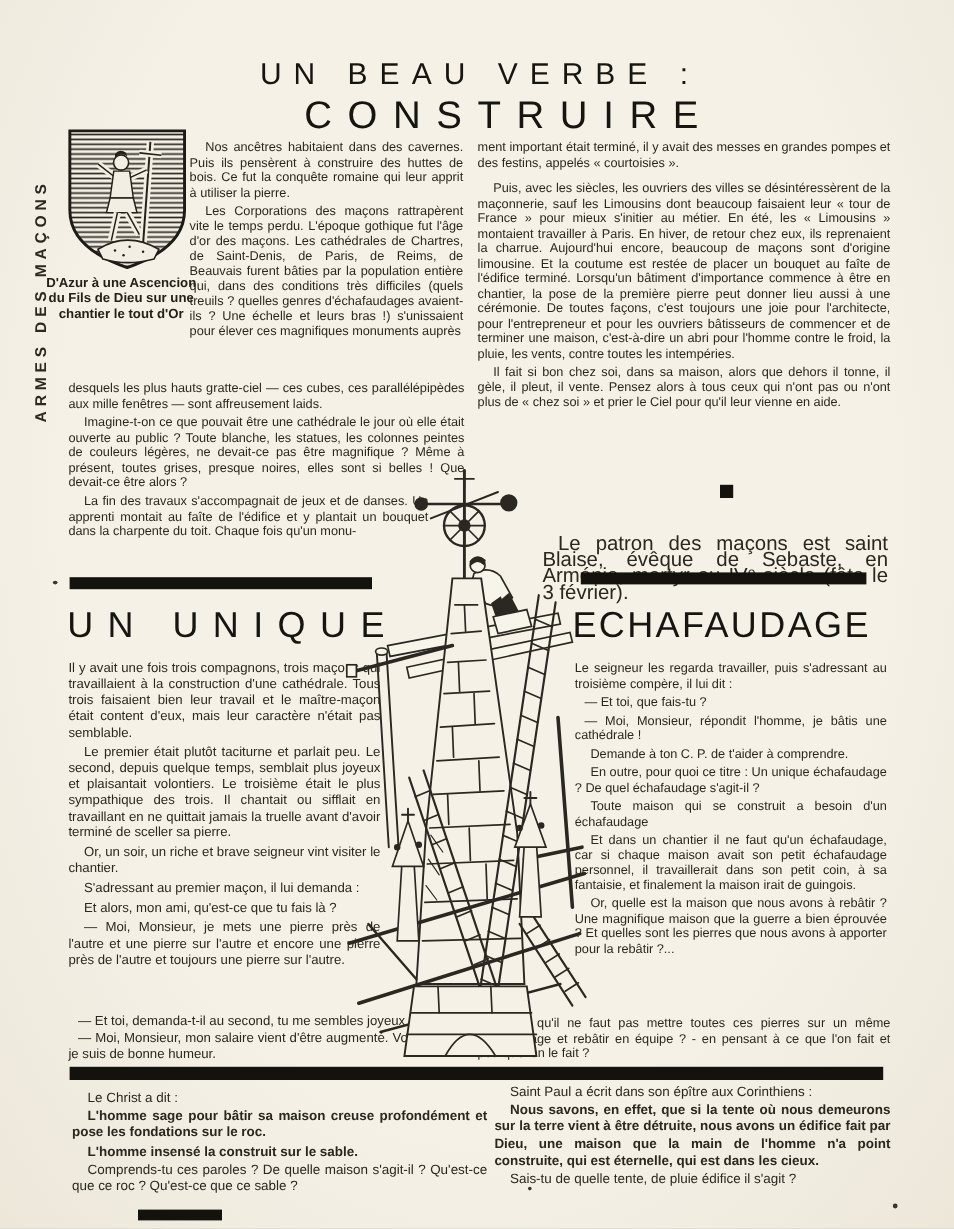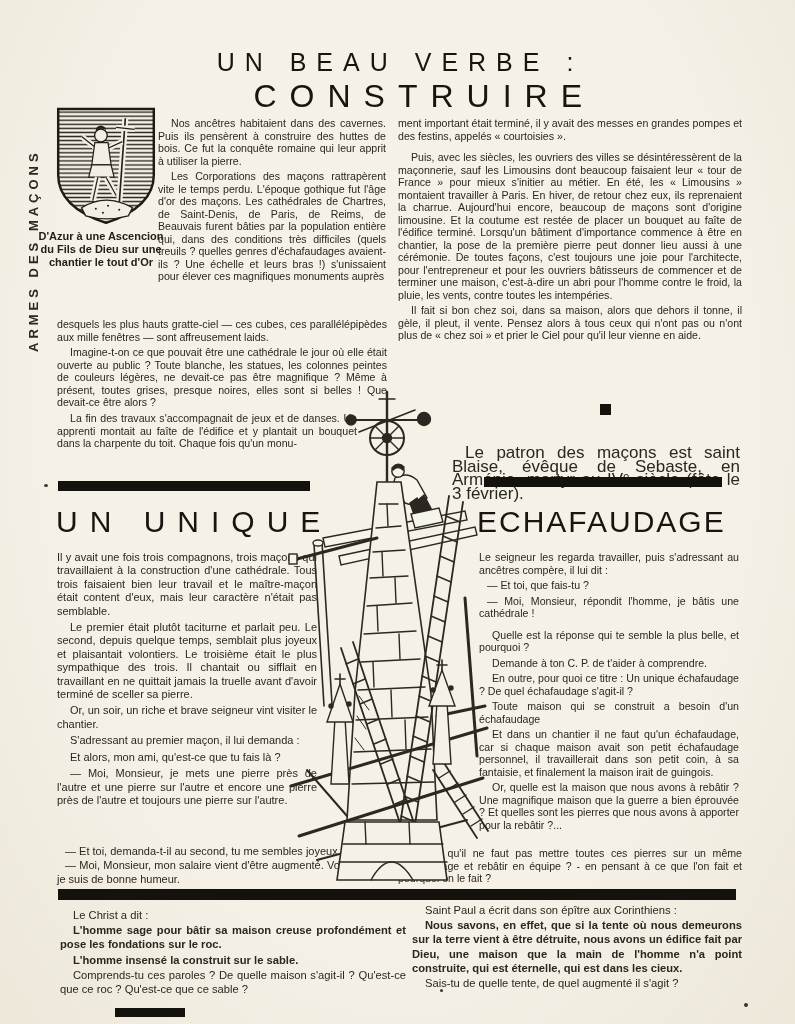--- a/index.html
+++ b/index.html
@@ -121,24 +121,23 @@
     <p>S'adressant au premier maçon, il lui demanda :</p>
     <p>Et alors, mon ami, qu'est-ce que tu fais là ?</p>
     <p>— Moi, Monsieur, je mets une pierre près de l'autre et une pierre sur l'autre et encore une pierre près de l'autre et toujours une pierre sur l'autre.</p>
   </div>
   <div class="abs tb storyL" style="left:57px;top:845px;width:340px;">
     <p style="text-indent:8px;margin-bottom:1px;">— Et toi, demanda-t-il au second, tu me sembles joyeux ?</p>
     <p style="text-indent:8px;">— Moi, Monsieur, mon salaire vient d'être augmenté. Voilà pourquoi je suis de bonne humeur.</p>
   </div>
 
   <div class="abs tb storyR" style="left:479px;top:551px;width:260px;">
-    <p style="text-indent:0;">Le seigneur les regarda travailler, puis s'adressant au ancêtres compère, il lui dit :</p>
+    <p style="text-indent:0;">Le seigneur les regarda travailler, puis s'adressant au troisième compère, il lui dit :</p>
     <p style="text-indent:8px;">— Et toi, que fais-tu ?</p>
     <p style="text-indent:8px;">— Moi, Monsieur, répondit l'homme, je bâtis une cathédrale !</p>
-    <p class="gap">Quelle est la réponse qui te semble la plus belle, et pourquoi ?</p>
     <p>Demande à ton C. P. de t'aider à comprendre.</p>
     <p>En outre, pour quoi ce titre : Un unique échafaudage ? De quel échafaudage s'agit-il ?</p>
     <p>Toute maison qui se construit a besoin d'un échafaudage</p>
     <p>Et dans un chantier il ne faut qu'un échafaudage, car si chaque maison avait son petit échafaudage personnel, il travaillerait dans son petit coin, à sa fantaisie, et finalement la maison irait de guingois.</p>
     <p>Or, quelle est la maison que nous avons à rebâtir ? Une magnifique maison que la guerre a bien éprouvée ? Et quelles sont les pierres que nous avons à apporter pour la rebâtir ?...</p>
   </div>
   <div class="abs tb storyR" style="left:398px;top:847px;width:344px;">
     <p>Est-ce qu'il ne faut pas mettre toutes ces pierres sur un même échafaudage et rebâtir en équipe ? - en pensant à ce que l'on fait et pourquoi on le fait ?</p>
   </div>
 
@@ -231,20 +230,20 @@
   <div class="abs tb footerb" style="left:60px;top:908px;width:346px;">
     <p style="margin-bottom:1px;">Le Christ a dit :</p>
     <p class="b" style="margin-bottom:1px;">L'homme sage pour bâtir sa maison creuse profondément et pose les fondations sur le roc.</p>
     <p class="b" style="margin-bottom:1px;">L'homme insensé la construit sur le sable.</p>
     <p>Comprends-tu ces paroles ? De quelle maison s'agit-il ? Qu'est-ce que ce roc ? Qu'est-ce que ce sable ?</p>
   </div>
 
   <div class="abs tb footerb" style="left:412px;top:903px;width:330px;">
     <p style="margin-bottom:1px;">Saint Paul a écrit dans son épître aux Corinthiens :</p>
     <p class="b" style="margin-bottom:1px;">Nous savons, en effet, que si la tente où nous demeurons sur la terre vient à être détruite, nous avons un édifice fait par Dieu, une maison que la main de l'homme n'a point construite, qui est éternelle, qui est dans les cieux.</p>
-    <p>Sais-tu de quelle tente, de quel augmenté il s'agit ?</p>
+    <p>Sais-tu de quelle tente, de pluie édifice il s'agit ?</p>
   </div>
 
   <div class="bar" style="left:115px;top:1008px;width:70px;height:9px;"></div>
   <div class="dot" style="left:744px;top:1003px;width:4px;height:4px;"></div>
   <div class="dot" style="left:440px;top:989px;width:3px;height:3px;"></div>
 
 </div>
 
 </body></html>

